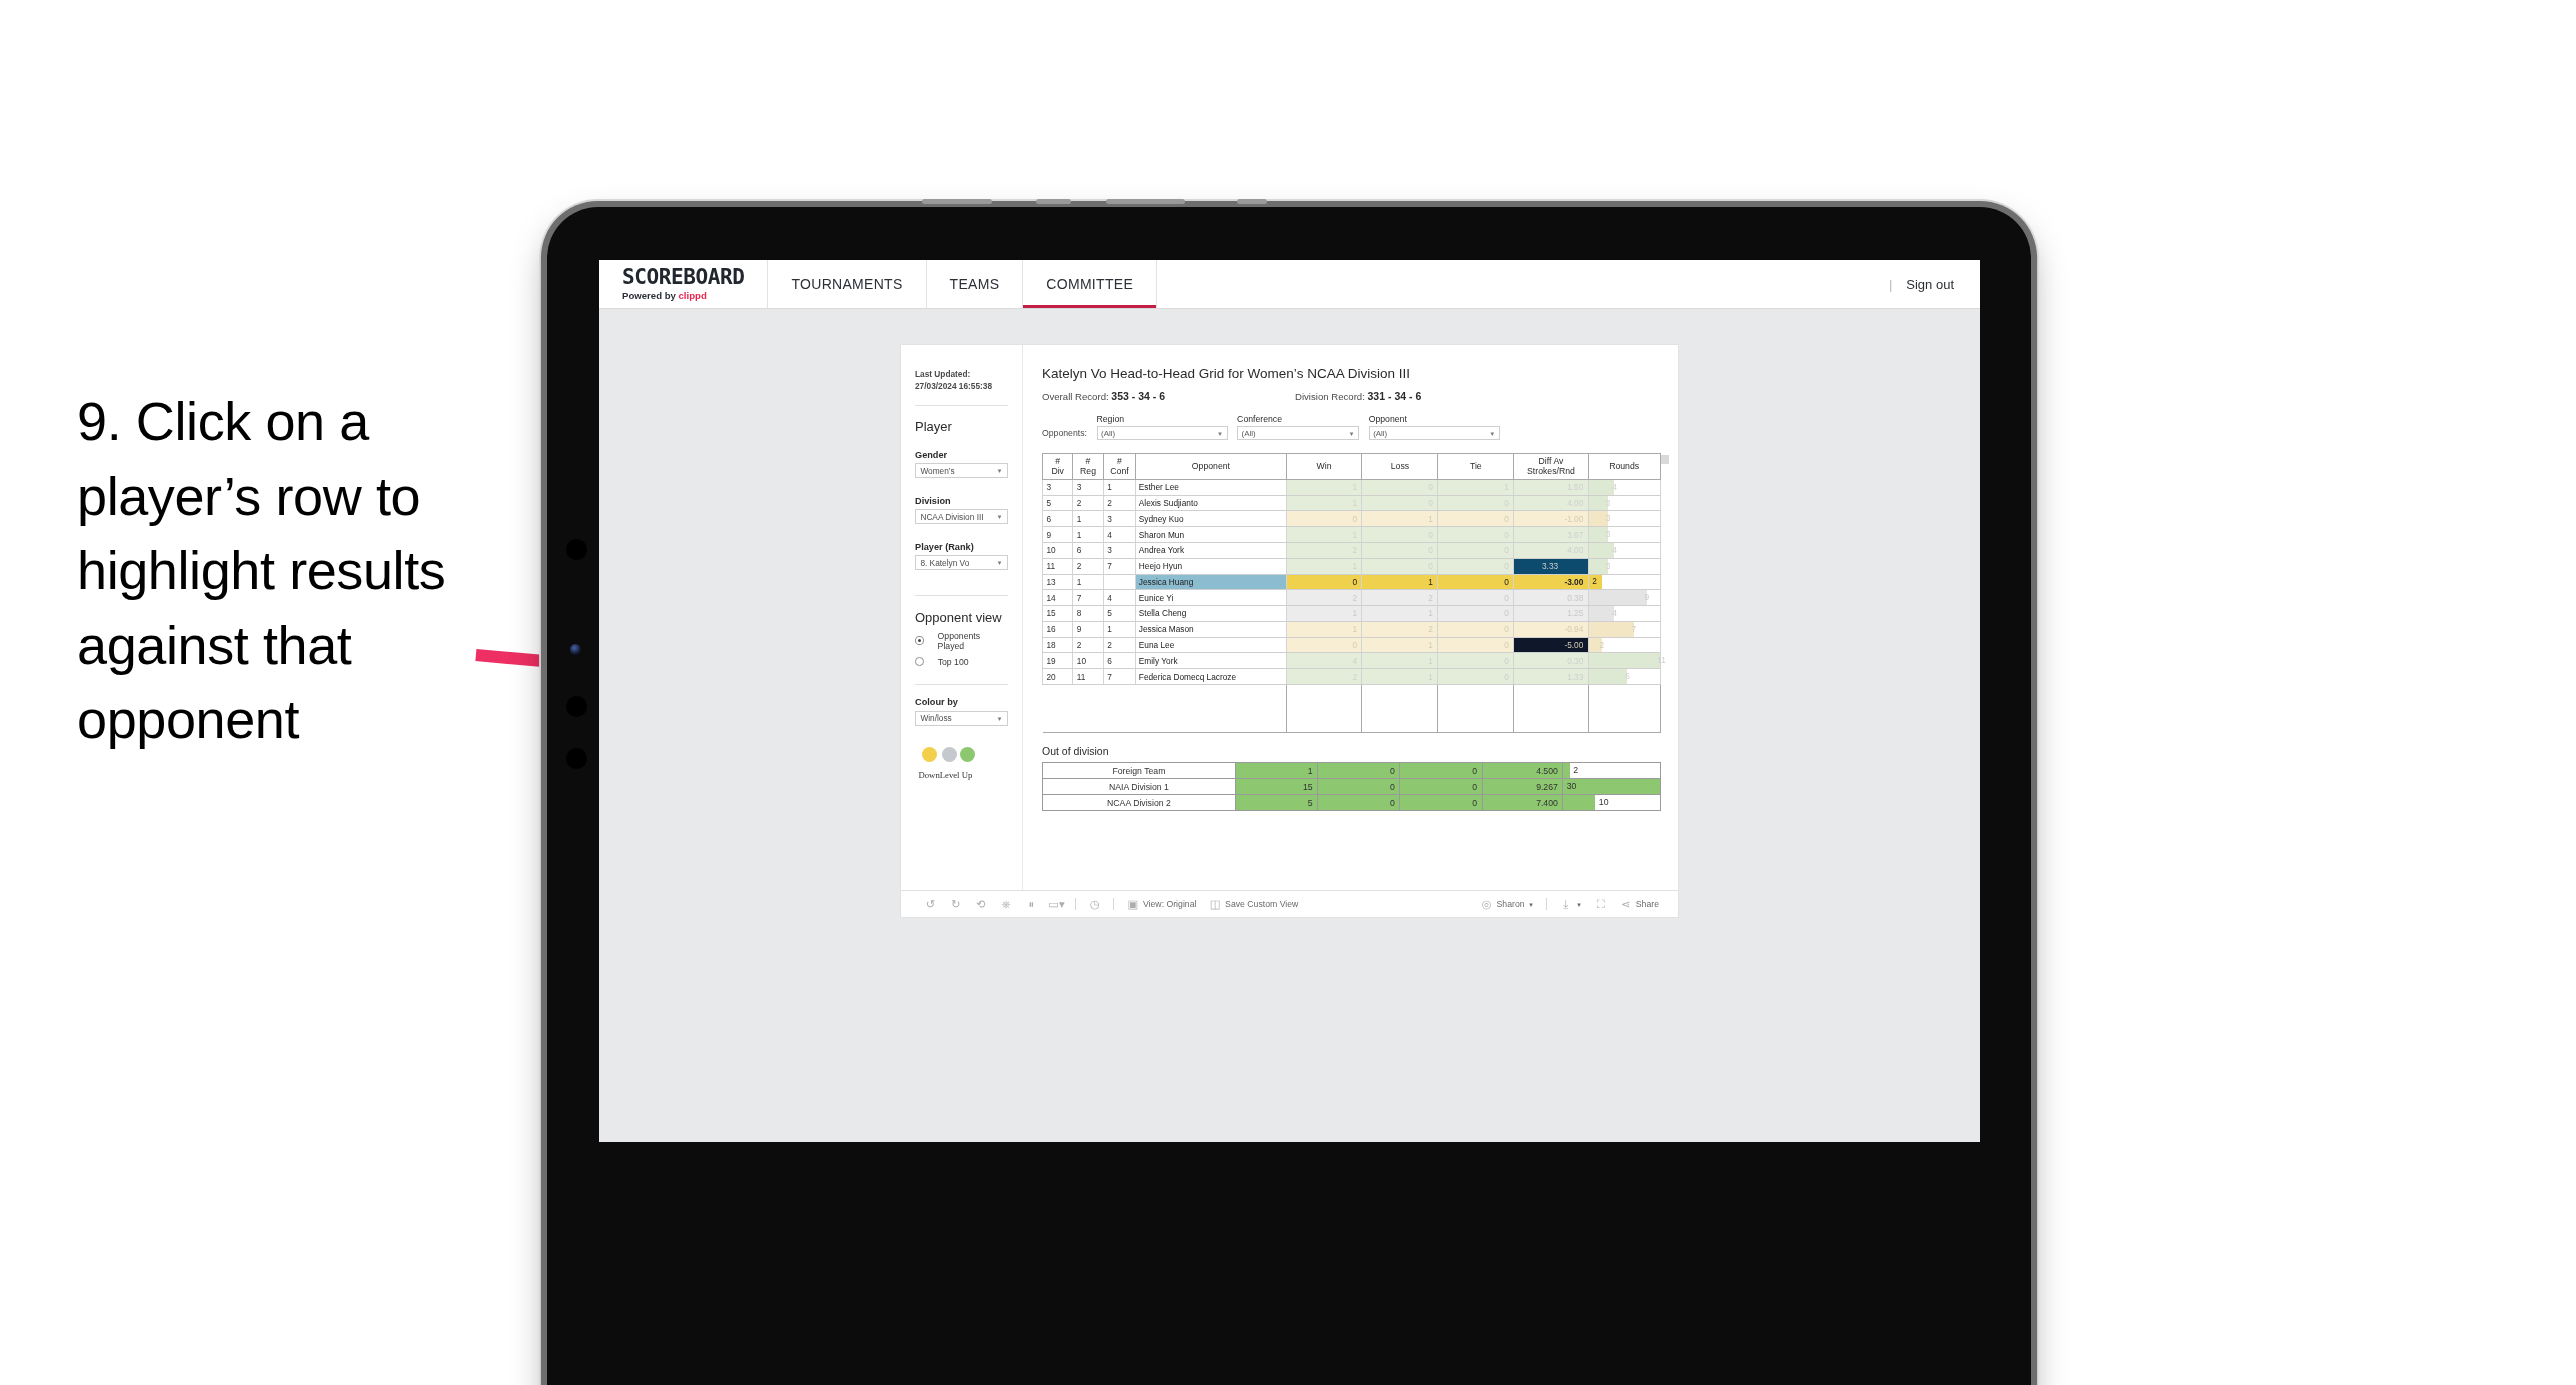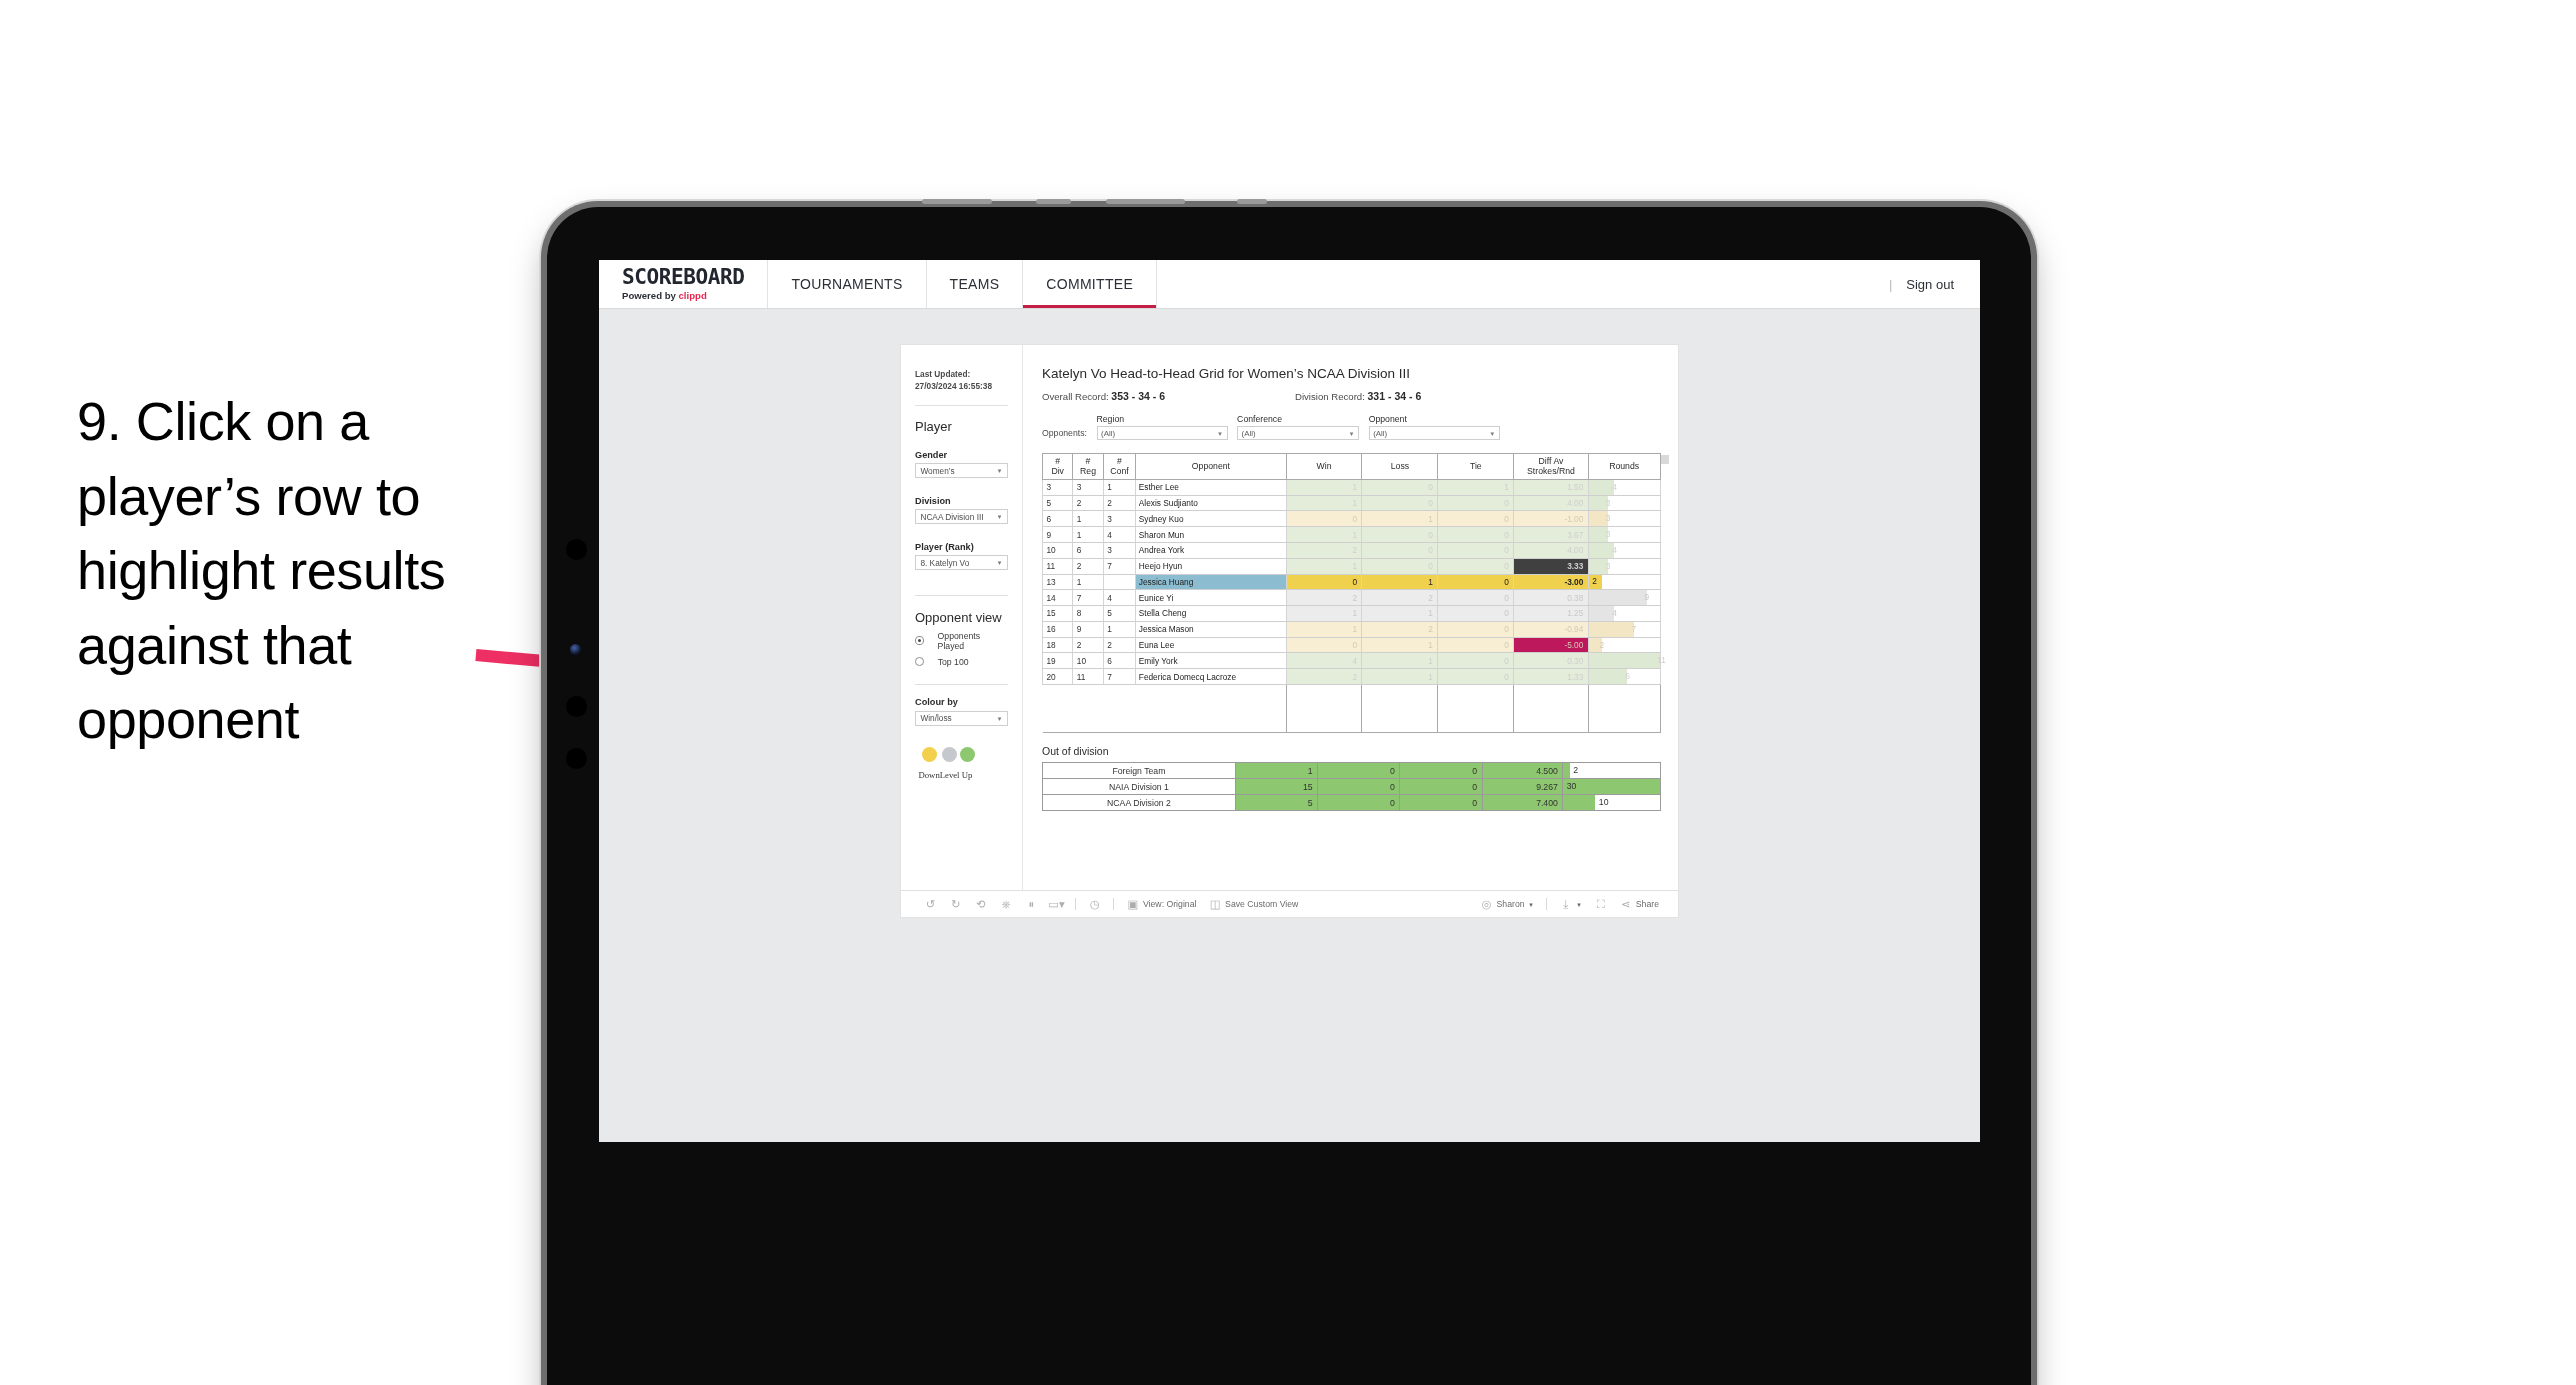--- a/index.html
+++ b/index.html
@@ -350,21 +350,21 @@
                       <td class="barcell"><span class="barfill" style="width:36.36363636363637%;background:#dde9d3"></span><span class="barnum" style="color:#cfcfcf;margin-left:28.363636363636367%">4</span></td>
                     </tr>
                     <tr>
                       <td class="num">11</td>
                       <td class="num">2</td>
                       <td class="num">7</td>
                       <td class="nm" style="background:#fff;color:#222;">Heejo Hyun</td>
                       <td class="v" style="background:#e3edda;color:#cfcfcf;">1</td>
                       <td class="v" style="background:#e3edda;color:#cfcfcf;">0</td>
                       <td class="v" style="background:#e3edda;color:#cfcfcf;">0</td>
-                      <td class="v" style="background:#404040;color:#cfcfcf;font-weight:700;">3.33</td>
+                      <td class="v" style="background:#0c4a6e;color:#cfcfcf;font-weight:400;text-align:center;">3.33</td>
                       <td class="barcell"><span class="barfill" style="width:27.27272727272727%;background:#dde9d3"></span><span class="barnum" style="color:#cfcfcf;margin-left:19.27272727272727%">3</span></td>
                     </tr>
                     <tr>
                       <td class="num">13</td>
                       <td class="num">1</td>
                       <td class="num"></td>
                       <td class="nm" style="background:#8cbcd0;color:#222;">Jessica Huang</td>
                       <td class="v" style="background:#f0d14e;color:#222;">0</td>
                       <td class="v" style="background:#f0d14e;color:#222;">1</td>
                       <td class="v" style="background:#f0d14e;color:#222;">0</td>
@@ -405,21 +405,21 @@
                       <td class="barcell"><span class="barfill" style="width:63.63636363636363%;background:#f2e6c4"></span><span class="barnum" style="color:#d4cbb4;margin-left:55.63636363636363%">7</span></td>
                     </tr>
                     <tr>
                       <td class="num">18</td>
                       <td class="num">2</td>
                       <td class="num">2</td>
                       <td class="nm" style="background:#fff;color:#222;">Euna Lee</td>
                       <td class="v" style="background:#f7eed4;color:#d4cbb4;">0</td>
                       <td class="v" style="background:#f7eed4;color:#d4cbb4;">1</td>
                       <td class="v" style="background:#f7eed4;color:#d4cbb4;">0</td>
-                      <td class="v" style="background:#be185d;color:#d4cbb4;font-weight:400;text-align:right;">-5.00</td>
+                      <td class="v" style="background:#0f172a;color:#d4cbb4;font-weight:400;text-align:right;">-5.00</td>
                       <td class="barcell"><span class="barfill" style="width:18.181818181818183%;background:#f2e6c4"></span><span class="barnum" style="color:#d4cbb4;margin-left:10.181818181818183%">2</span></td>
                     </tr>
                     <tr>
                       <td class="num">19</td>
                       <td class="num">10</td>
                       <td class="num">6</td>
                       <td class="nm" style="background:#fff;color:#222;">Emily York</td>
                       <td class="v" style="background:#e3edda;color:#cfcfcf;">4</td>
                       <td class="v" style="background:#e3edda;color:#cfcfcf;">1</td>
                       <td class="v" style="background:#e3edda;color:#cfcfcf;">0</td>

